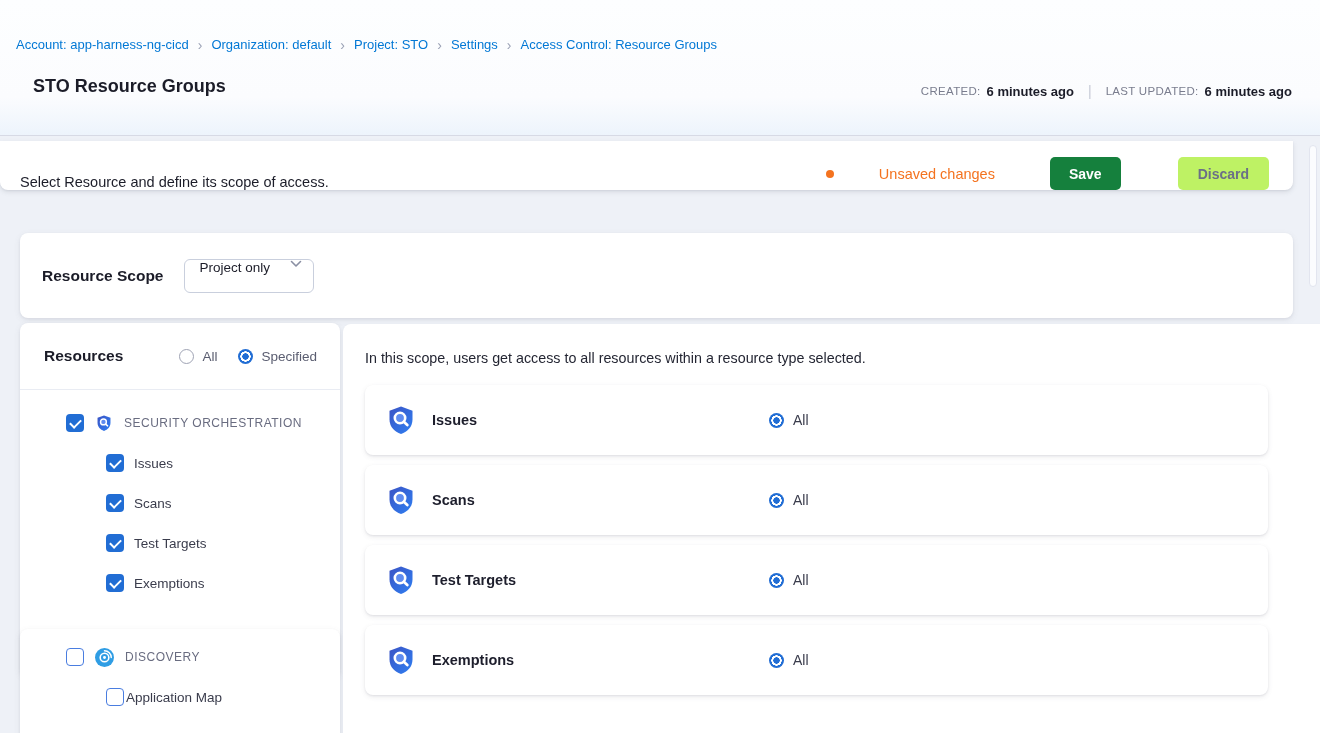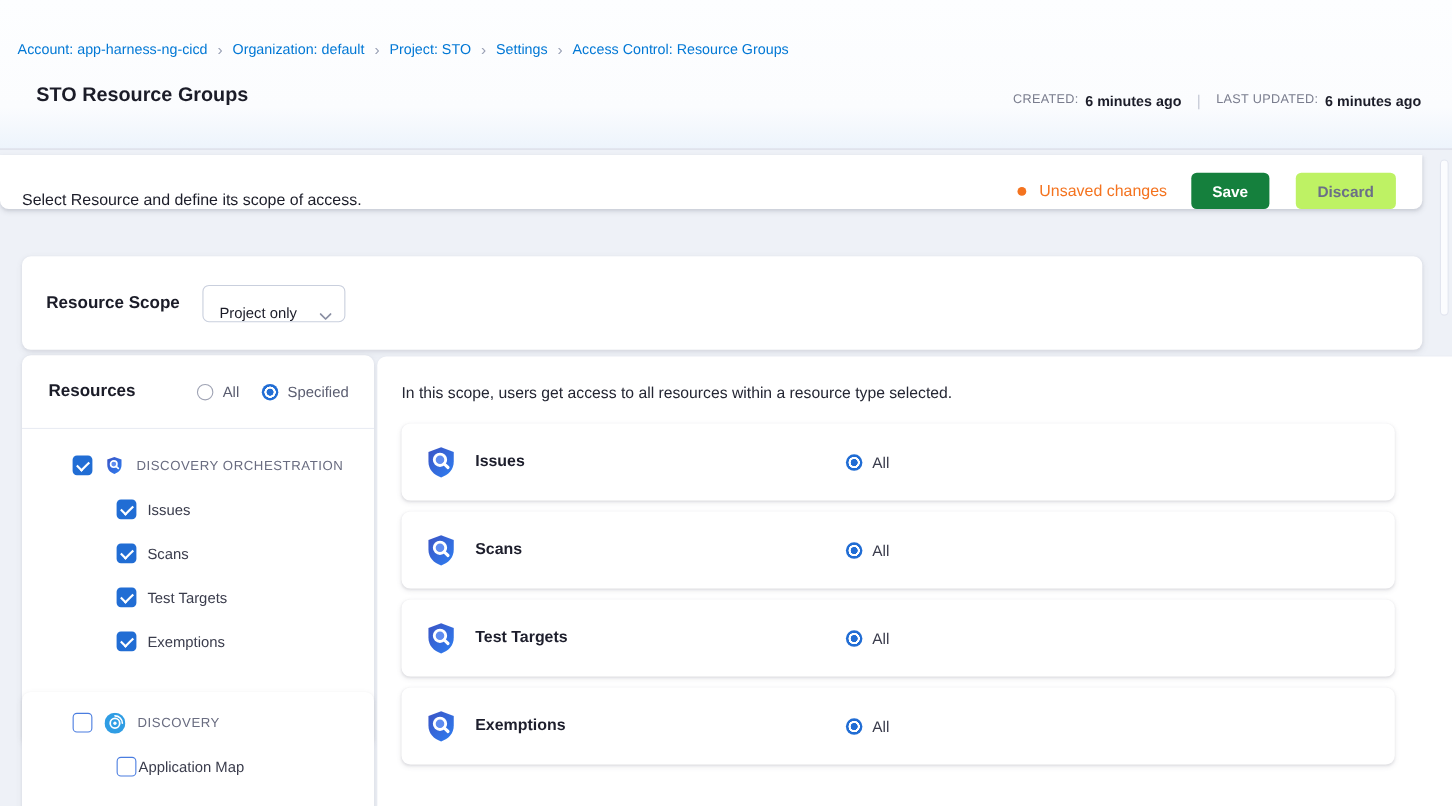--- a/index.html
+++ b/index.html
@@ -18,35 +18,35 @@
   .meta { position:absolute; right:28px; top:83px; display:flex; align-items:center; font-size:13px; }
   .meta-label { color:#7a7d8e; font-size:11.5px; letter-spacing:.3px; margin-right:6px; }
   .meta-value { color:#1b1c28; font-weight:600; }
   .meta-sep { color:#c5c9d6; margin:0 14px; font-size:14px; }
 
   
   #toolbar { position:absolute; left:0; top:141px; width:1293px; height:49px; background:#ffffff;
     border-radius:0 0 8px 8px; box-shadow:0 2px 5px rgba(96,97,112,.16), 0 1px 2px rgba(40,41,61,.06);
     display:flex; align-items:flex-end; }
   .toolbar-msg { margin-left:20px; font-size:14.5px; color:#1c1d29; }
-  .toolbar-right { margin-left:auto; margin-right:24px; display:flex; align-items:center; }
+  .toolbar-right { margin-left:auto; margin-right:24px; display:flex; align-items:center;gap:33px; }
   .unsaved-dot { width:8px; height:8px; border-radius:50%; background:#f4731f; margin-right:12px; }
   .unsaved-text { color:#f4731f; font-size:14.5px; margin-right:22px; }
   .btn { height:33px; border:none; border-radius:5px; font-family:inherit; font-size:14px; font-weight:700; cursor:pointer; }
   .btn-save { background:#15803d; color:#ffffff; padding:0 19px; margin-right:24px; }
   .btn-discard { background:#bef264; color:#6b6f87; padding:0 20px; }
 
   
   .panel { position:absolute; background:#ffffff; border-radius:8px;
     box-shadow:0 1px 3px rgba(40,41,61,.06), 0 2px 6px rgba(96,97,112,.10); }
 
   #scope-card { left:20px; top:233px; width:1273px; height:85px; display:flex; align-items:center; }
   .scope-label { margin-left:22px; font-size:15.5px; font-weight:700; color:#1b1c28; }
   .scope-dropdown { margin-left:21px; width:130px; height:34px; border:1px solid #c9cfdd; border-radius:6px;
-    background:#fff; display:flex; align-items:flex-end; cursor:pointer; }
+    background:#fff; display:flex; align-items:flex-start; cursor:pointer; }
   .scope-dropdown-value { margin-left:14px; font-size:13.5px; color:#1b1c28; font-weight:500; }
   .scope-dropdown svg { margin-left:auto; margin-right:11px; }
 
   #resources-panel { left:20px; top:323px; width:320px; height:354px; }
   .res-header { height:67px; display:flex; align-items:center; padding:0 23px 0 24px; border-bottom:1px solid #e9ecf3; }
   .res-title { font-size:15.5px; font-weight:700; color:#1b1c28; }
   .radio-group { margin-left:auto; display:flex; align-items:center; gap:21px; }
   .radio-item { display:flex; align-items:center; gap:8px; cursor:pointer; }
   .radio { width:15px; height:15px; border-radius:50%; }
   .radio.off { border:1.5px solid #9fa3b4; background:#fff; }
@@ -150,21 +150,21 @@
       </div>
     </div>
 
     <div class="tree-row" style="left:46px; top:88px; gap:11px;">
       <span class="checkbox checked"></span>
       <svg width="18" height="18" viewBox="0 0 32 32">
         <path d="M16 2.5 L27.5 6.8 V15.5 C27.5 22.8 22.7 27.7 16 30 C9.3 27.7 4.5 22.8 4.5 15.5 V6.8 Z" fill="url(#stoGrad)"></path>
         <circle cx="15" cy="14" r="5.2" fill="#5f8cf0" stroke="#ffffff" stroke-width="2.6"></circle>
         <line x1="18.8" y1="17.8" x2="22.3" y2="21" stroke="#ffffff" stroke-width="2.8" stroke-linecap="round"></line>
       </svg>
-      <span class="group-label">DISCOVERY ORCHESTRATION</span>
+      <span class="group-label">SECURITY ORCHESTRATION</span>
     </div>
     <div class="tree-row" style="left:86px; top:128px; gap:10px;">
       <span class="checkbox checked"></span>
       <span class="child-label">Issues</span>
     </div>
     <div class="tree-row" style="left:86px; top:168px; gap:10px;">
       <span class="checkbox checked"></span>
       <span class="child-label">Scans</span>
     </div>
     <div class="tree-row" style="left:86px; top:208px; gap:10px;">

